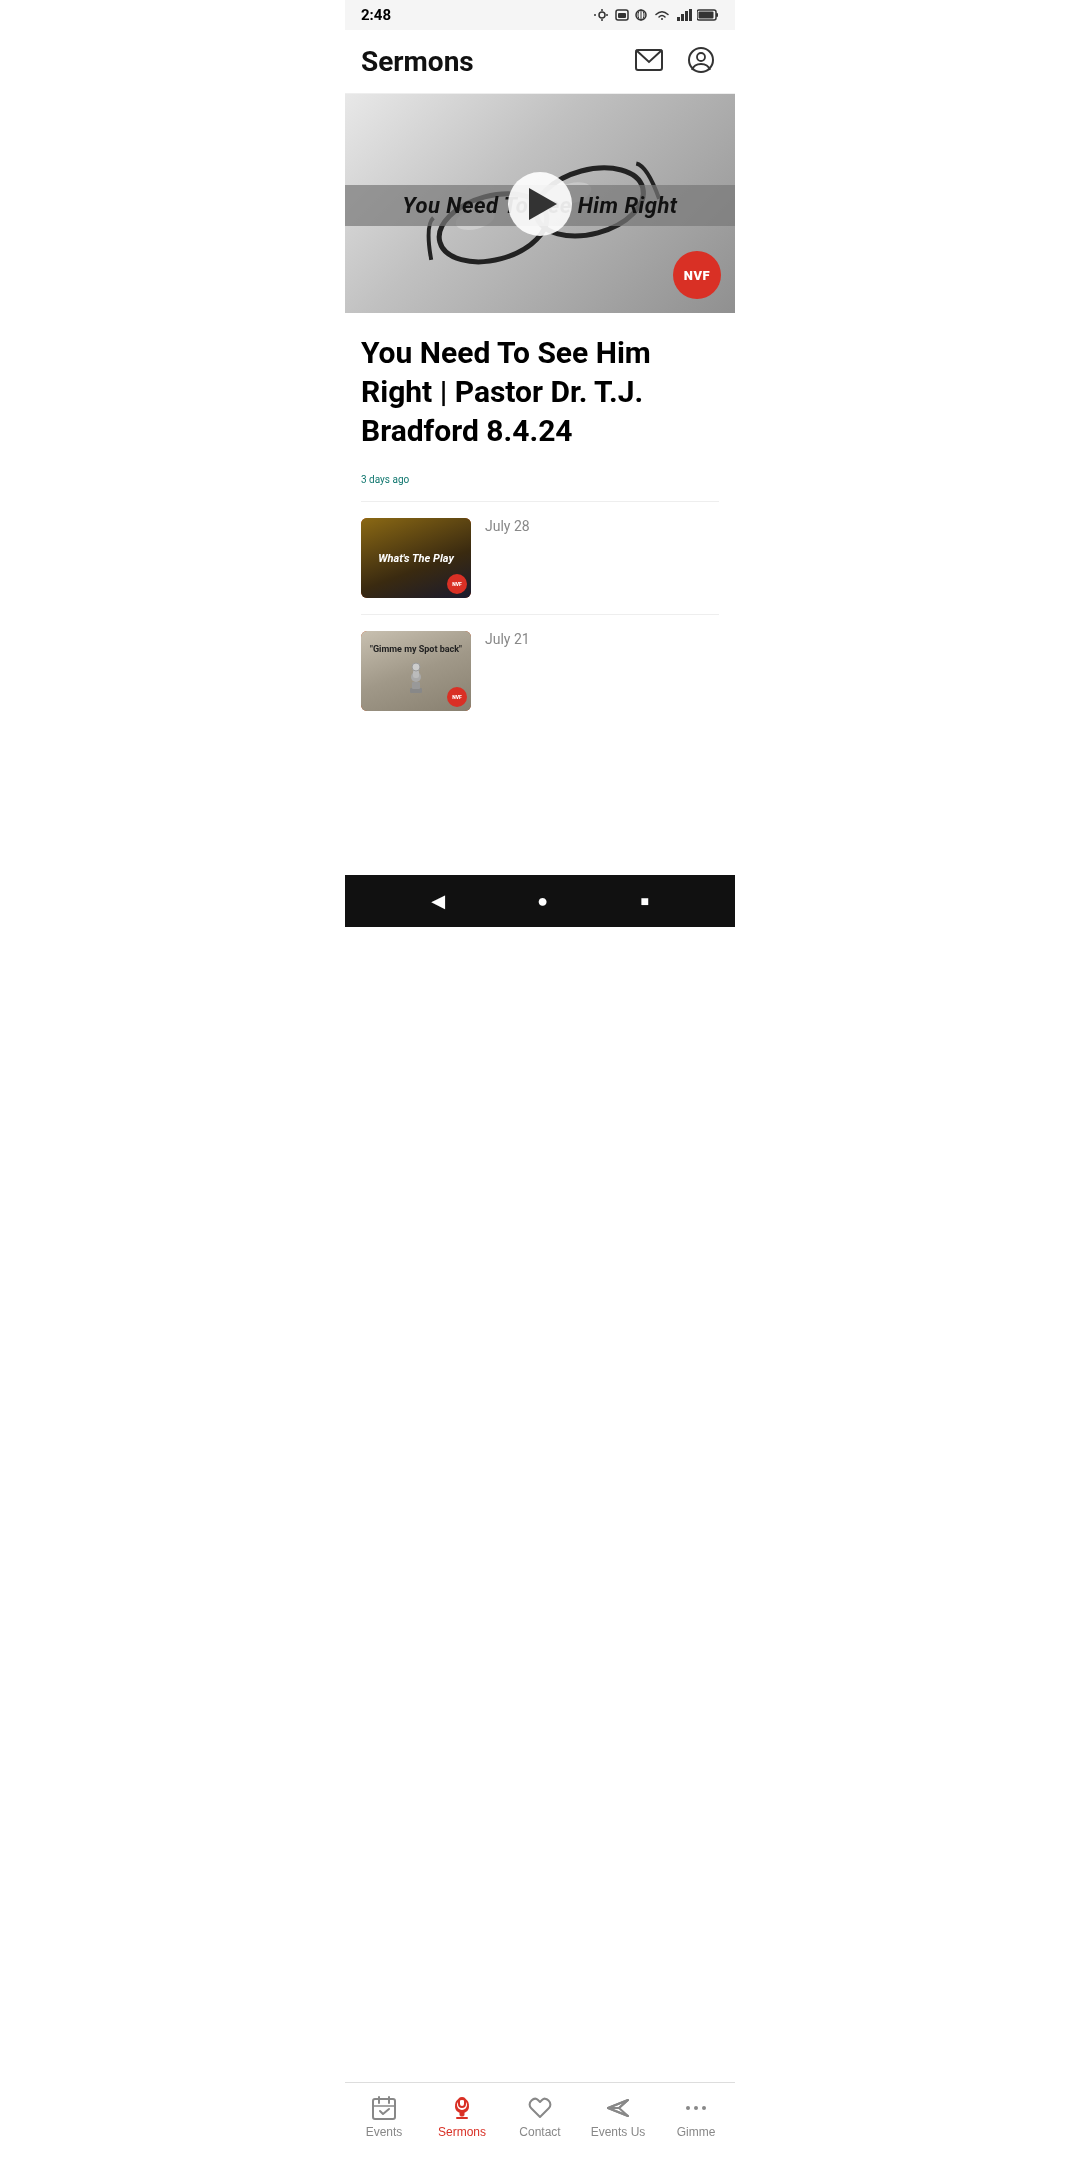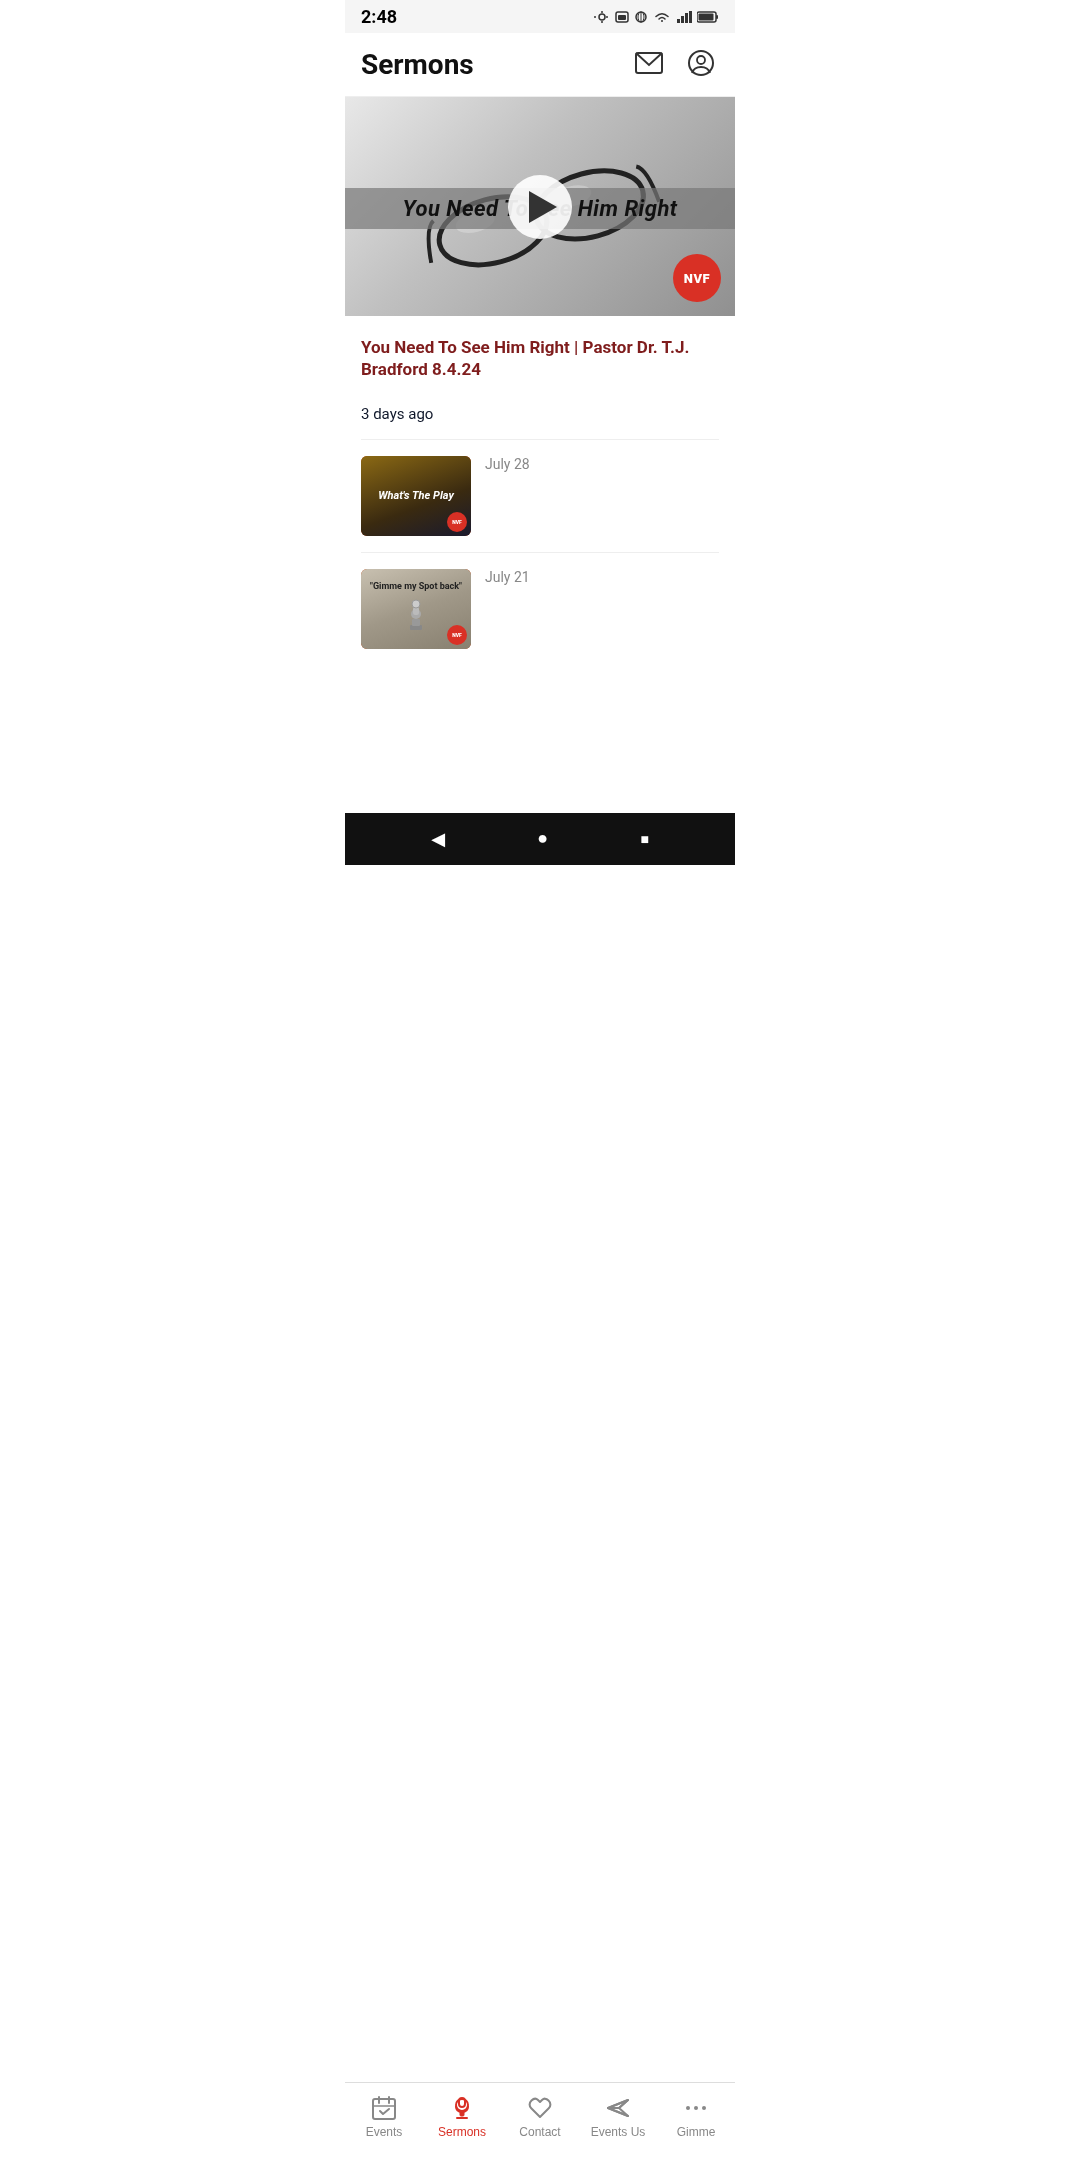--- a/index.html
+++ b/index.html
@@ -18,21 +18,21 @@
     
     .status-bar {
       background: #f5f5f5;
       padding: 6px 16px;
       display: flex;
       justify-content: space-between;
       align-items: center;
       font-size: 13px;
       font-weight: 600;
     }
-    .status-left { font-size: 18px; font-weight: 700; }
+    .status-left { font-size: 15px; font-weight: 700; }
     .status-right {
       display: flex;
       gap: 5px;
       align-items: center;
       font-size: 12px;
     }
 
     
     .header {
       background: #fff;
@@ -138,29 +138,29 @@
       font-weight: 900;
       font-size: 13px;
       letter-spacing: 0.5px;
     }
 
     
     .featured-info {
       padding: 20px 16px 16px;
     }
     .featured-title {
-      font-size: 17px;
+      font-size: 30px;
       font-weight: 700;
-      color: #7f1d1d;
+      color: #000000;
       line-height: 1.3;
       margin-bottom: 8px;
     }
     .featured-date {
-      font-size: 15px;
-      color: #0f172a;
+      font-size: 10px;
+      color: #0f766e;
       margin-top: 24px;
     }
 
     
     .sermon-list { padding: 0 16px; }
 
     .sermon-item {
       display: flex;
       gap: 14px;
       align-items: flex-start;

